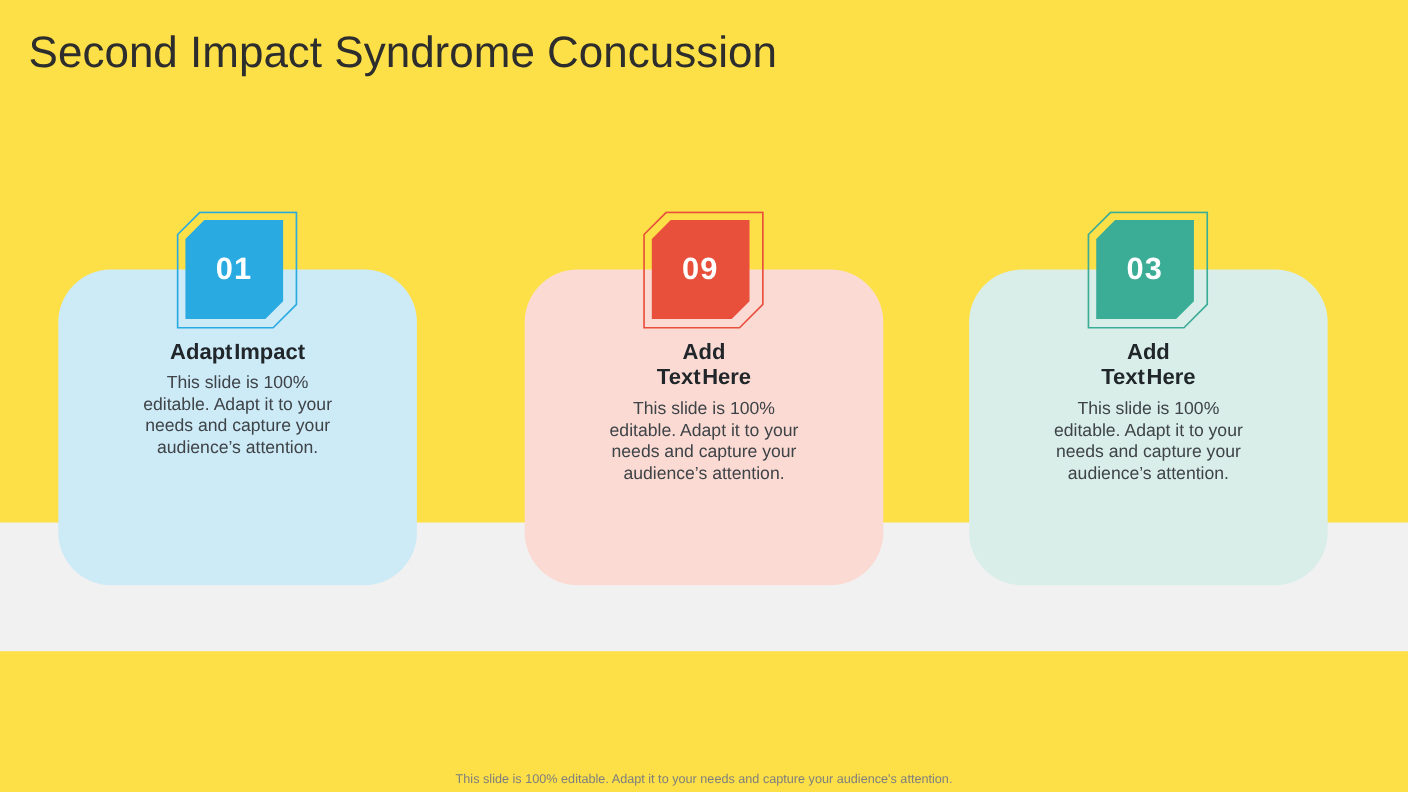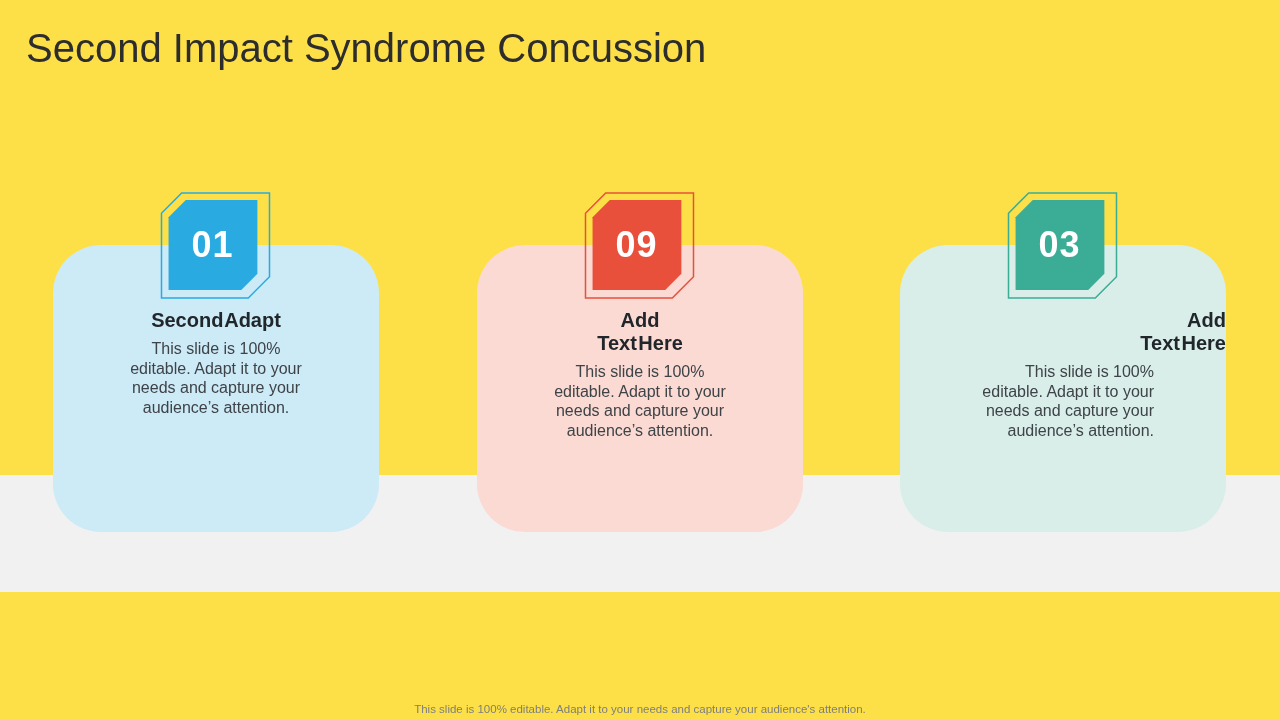--- a/index.html
+++ b/index.html
@@ -31,33 +31,33 @@
     top:245px;
     width:326px;height:287px;
     border-radius:48px;
     background:var(--bg);
     text-align:center;
     box-sizing:border-box;
     padding-top:64px;
   }
   .card.c0{left:53px;}
   .card.c1{left:477px;}
-  .card.c2{left:900px;text-align:right;}
+  .card.c2{left:881px;}
   .badge{
     position:absolute;
     left:50%;top:-53px;
     transform:translateX(-50%);
     width:112px;height:108px;
   }
   .badge svg{display:block;width:112px;height:108px;}
   .badge .num{
     position:absolute;
     left:47%;top:49%;
     transform:translate(-50%,-50%);
-    font-size:36px;
+    font-size:28px;
     font-weight:700;
     color:#ffffff;
     letter-spacing:1px;
   }
   .heading{
     margin:0 auto;
     font-size:20px;
     font-weight:700;
     line-height:23px;
     color:#21262a;
@@ -91,21 +91,21 @@
 
   <div class="card c0" style="--bg: #cdeaf7; --accent: #29abe2;">
     <div class="badge">
       <svg viewBox="0 0 110 107">
         <polygon points="21,1 108,1 108,84 87,105 1,105 1,21" style="fill:none;stroke:var(--accent);stroke-width:1.5"></polygon>
         <polygon points="25,8 96,8 96,81 80,97 8,97 8,25" style="fill:var(--accent)"></polygon>
       </svg>
       <span class="num">01</span>
     </div>
     <div class="heading">
-      <span>Second Adapt</span><br>
+      <span>Adapt Impact</span><br>
     </div>
     <p class="body-text">This slide is 100% editable. Adapt it to your needs and capture your audience’s attention.</p>
   </div>
 
   <div class="card c1" style="--bg: #fbdad3; --accent: #e9503c;">
     <div class="badge">
       <svg viewBox="0 0 110 107">
         <polygon points="21,1 108,1 108,84 87,105 1,105 1,21" style="fill:none;stroke:var(--accent);stroke-width:1.5"></polygon>
         <polygon points="25,8 96,8 96,81 80,97 8,97 8,25" style="fill:var(--accent)"></polygon>
       </svg>

